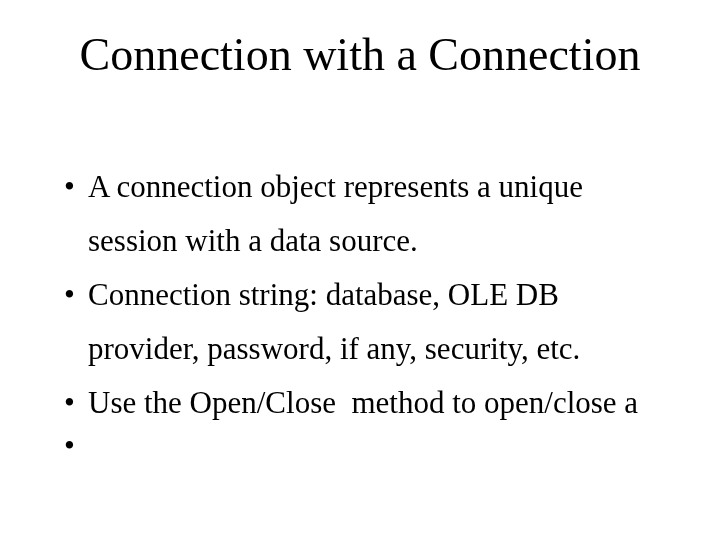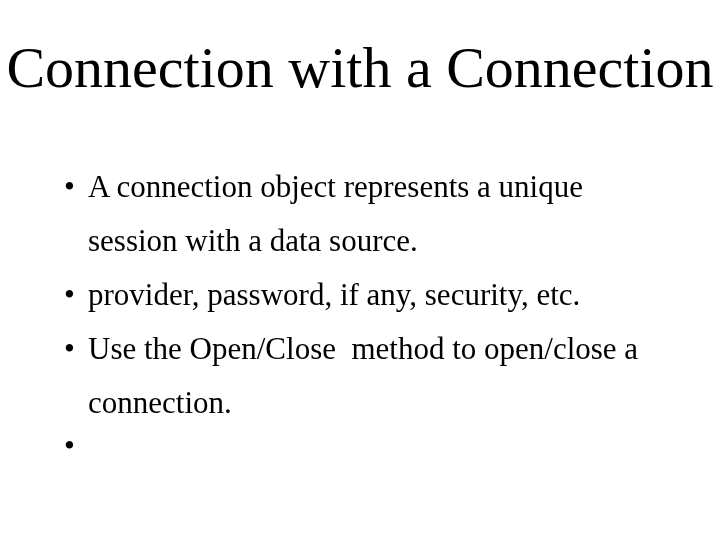--- a/index.html
+++ b/index.html
@@ -15,25 +15,25 @@
     overflow: hidden;
     position: relative;
   }
   .slide {
     position: absolute;
     inset: 0;
     background: #ffffff;
   }
   .title {
     position: absolute;
-    top: 41px;
+    top: 28px;
     left: 0;
     right: 0;
     text-align: center;
-    font-size: 58px;
+    font-size: 46px;
     line-height: 54px;
     font-weight: normal;
     margin: 0;
     color: #000000;
   }
   .title .title-line {
     white-space: pre;
   }
   .bullets {
     position: absolute;
@@ -75,27 +75,27 @@
   <ul class="bullets">
 
     <li class="bullet-item">
       <span class="bullet-dot">•</span>
       <div class="bullet-line">A connection object represents a unique</div>
       <div class="bullet-line">session with a data source.</div>
     </li>
 
     <li class="bullet-item">
       <span class="bullet-dot">•</span>
+      <div class="bullet-line">Connection string: database, OLE DB</div>
       <div class="bullet-line">provider, password, if any, security, etc.</div>
     </li>
 
     <li class="bullet-item">
       <span class="bullet-dot">•</span>
       <div class="bullet-line">Use the Open/Close  method to open/close a</div>
-      <div class="bullet-line">connection.</div>
     </li>
 
     <li class="bullet-item">
       <span class="bullet-dot">•</span>
     </li>
 
   </ul>
 
 </div>
 

